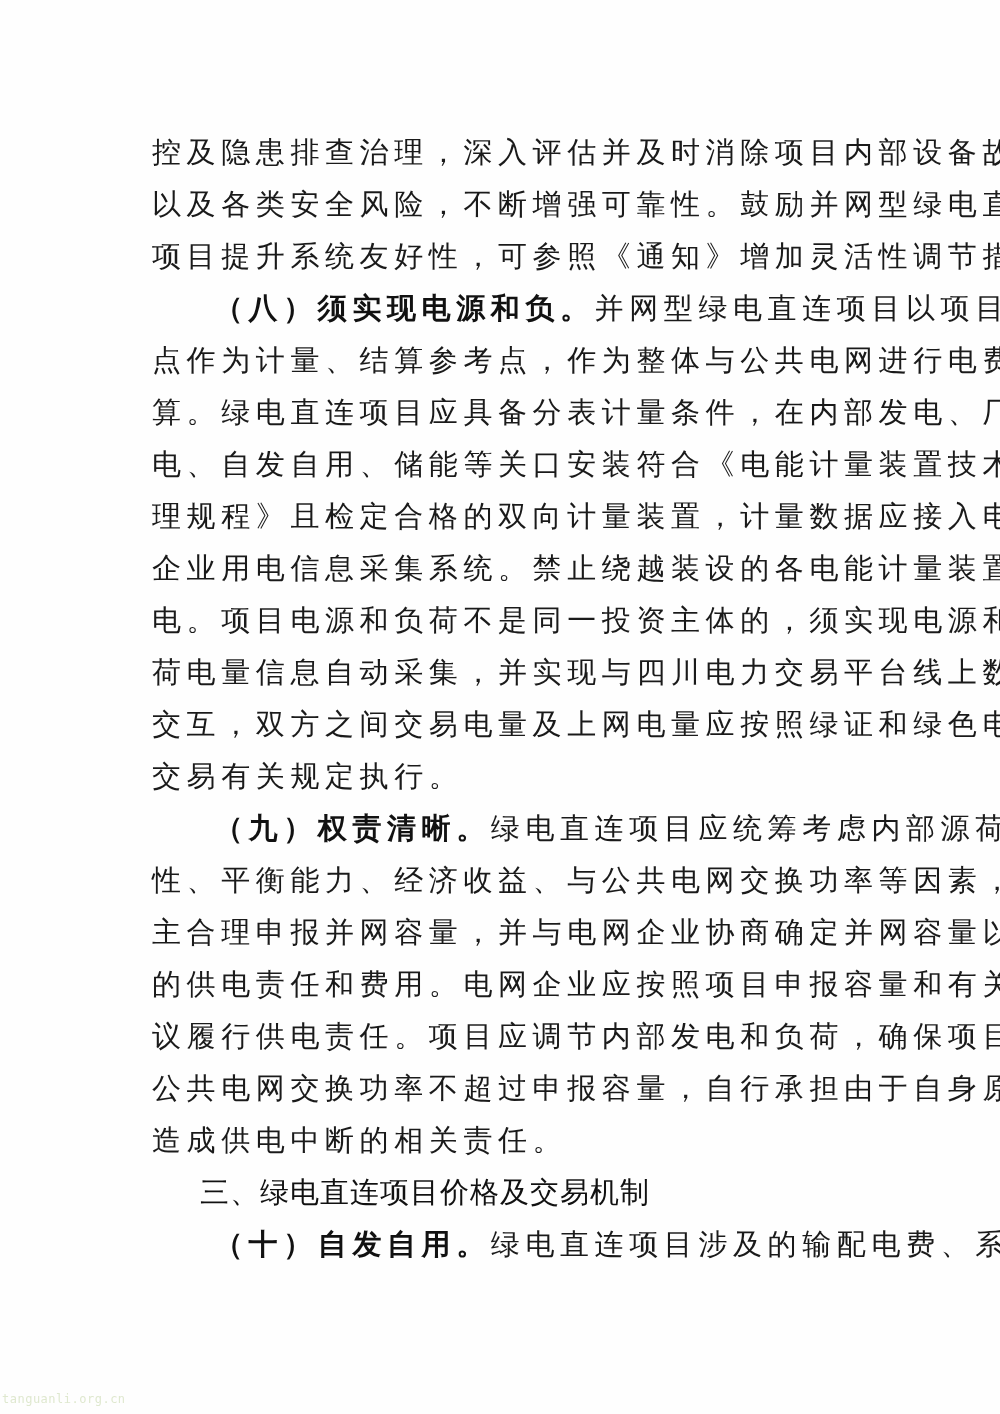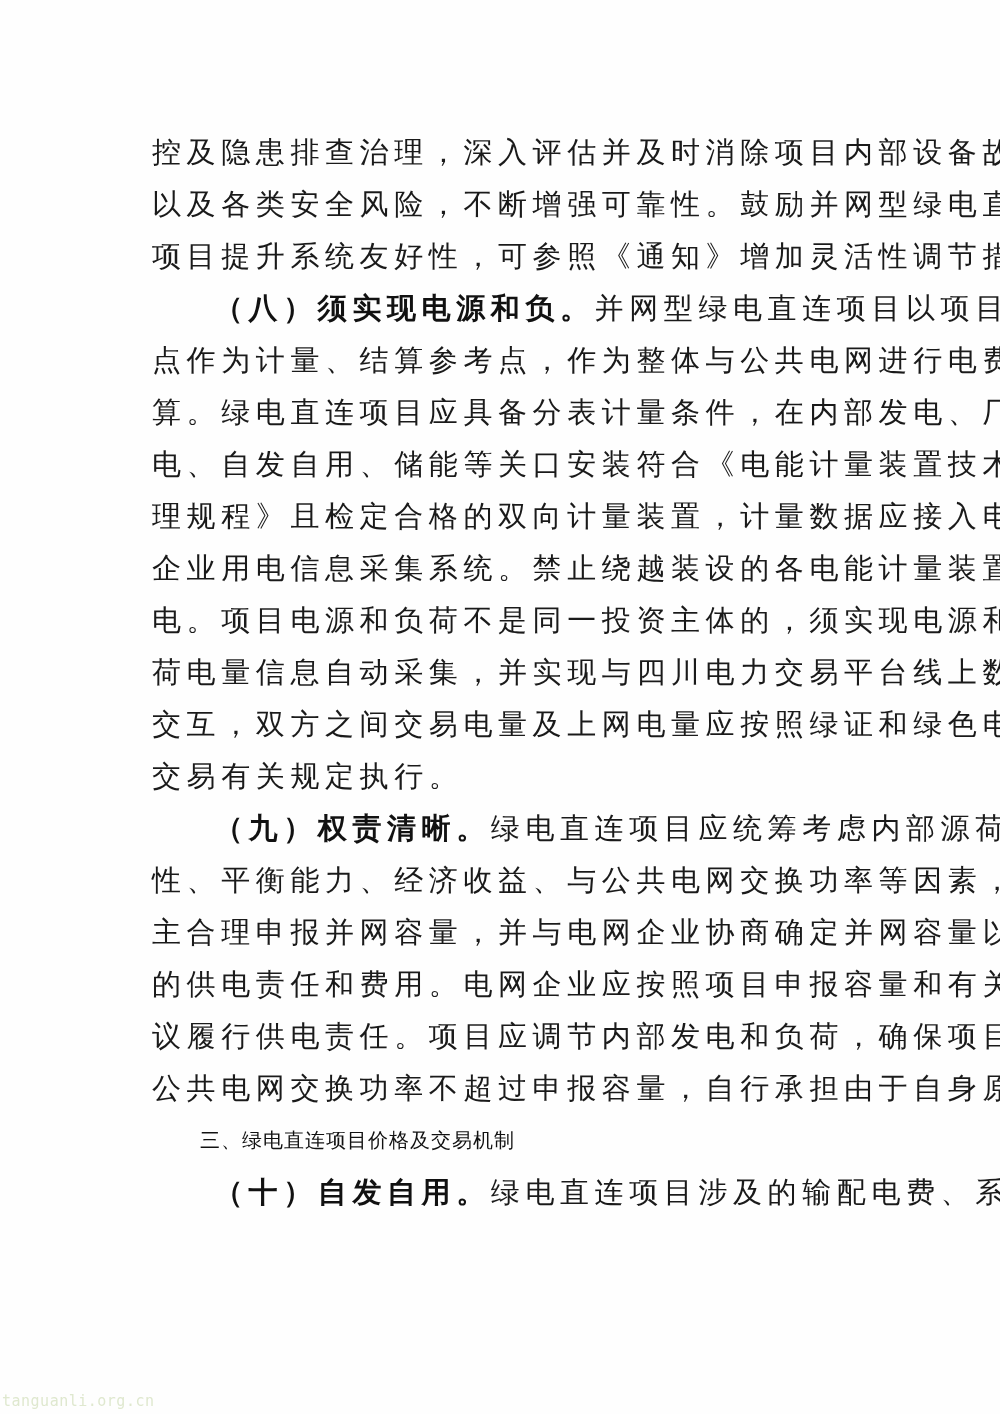--- a/index.html
+++ b/index.html
@@ -44,34 +44,34 @@
     .line.indent {
       padding-left: 62px;
     }
     .bold {
       font-weight: bold;
       color: #111;
     }
     .heading {
       height: 52px;
       line-height: 52px;
-      font-size: 20px;
+      font-size: 29px;
       font-family: "DejaVu Sans", "Liberation Sans", sans-serif;
       padding-left: 48px;
       color: #111;
       letter-spacing: 1px;
       text-align-last: left;
       white-space: nowrap;
     }
     .watermark {
       position: absolute;
       left: 2px;
       top: 1392px;
       font-family: "DejaVu Sans Mono", "Liberation Mono", monospace;
-      font-size: 15px;
+      font-size: 12px;
       color: #dfe8cf;
       letter-spacing: 0.5px;
       text-align: center;
     }
   </style>
 </head>
 <body>
 
 <div class="page">
   <div class="content">
@@ -95,20 +95,21 @@
       <div class="line last">交易有关规定执行。</div>
     </div>
 
     <div>
       <div class="line indent"><span class="bold">（九）权责清晰。</span><span>绿电直连项目应统筹考虑内部源荷特</span></div>
       <div class="line">性、平衡能力、经济收益、与公共电网交换功率等因素，自</div>
       <div class="line">主合理申报并网容量，并与电网企业协商确定并网容量以外</div>
       <div class="line">的供电责任和费用。电网企业应按照项目申报容量和有关协</div>
       <div class="line">议履行供电责任。项目应调节内部发电和负荷，确保项目与</div>
       <div class="line">公共电网交换功率不超过申报容量，自行承担由于自身原因</div>
+      <div class="line last">造成供电中断的相关责任。</div>
     </div>
 
     <div class="heading">三、绿电直连项目价格及交易机制</div>
 
     <div>
       <div class="line indent"><span class="bold">（十）自发自用。</span><span>绿电直连项目涉及的输配电费、系统</span></div>
     </div>
 
   </div>
 

